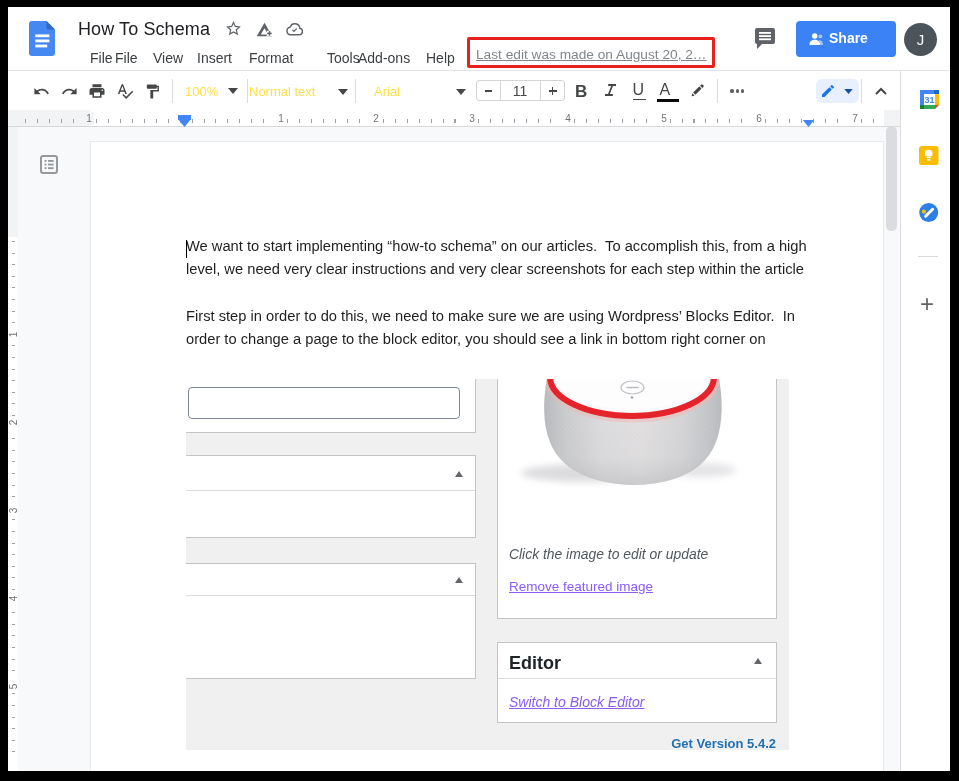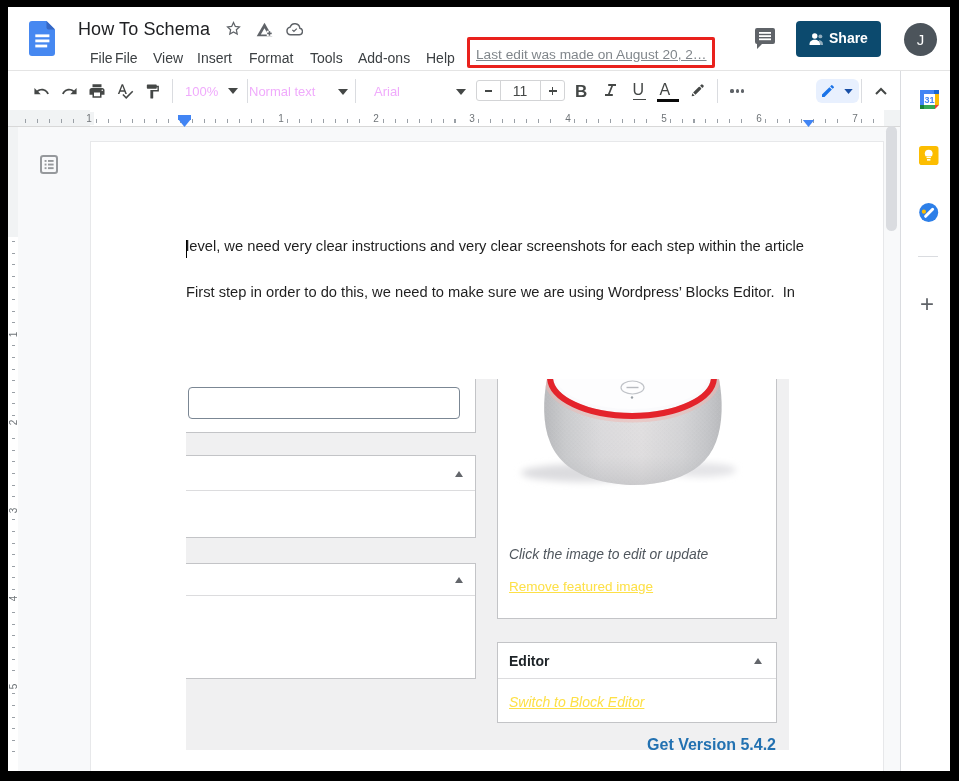--- a/index.html
+++ b/index.html
@@ -14,35 +14,35 @@
 #canvas{left:18px;top:127px;width:882px;height:644px;background:#f8f9fa;}
 #vruler{left:8px;top:127px;width:10px;height:644px;background:#f1f3f4;}
 #vrulerwhite{left:8px;top:237px;width:10px;height:534px;background:#fff;}
 #sidebar{left:900px;top:71px;width:50px;height:700px;background:#fff;border-left:1px solid #dadce0;box-sizing:border-box;}
 #page{left:90px;top:141px;width:794px;height:630px;background:#fff;border:1px solid #e7e8ea;border-bottom:none;box-sizing:border-box;}
 
 #title{left:78px;top:19px;font-size:18px;color:#202124;letter-spacing:.1px;}
 .menuitem{top:50px;font-size:14px;color:#3c4043;}
 #redbox{left:467px;top:37px;width:248px;height:31px;border:3.5px solid #e9211c;border-radius:2px;box-sizing:border-box;}
 #lastedit{left:476px;top:46.5px;font-size:13.7px;color:#80868b;text-decoration:underline;}
-#sharebtn{left:796px;top:21px;width:85px;height:36px;background:#0c4a6e;border-radius:4px;color:#fff;font-size:14px;font-weight:bold;}
+#sharebtn{left:796px;top:21px;width:100px;height:36px;background:#3b82f6;border-radius:4px;color:#fff;font-size:14px;font-weight:bold;}
 #sharetxt{left:33px;top:9px;}
 #avatar{left:904px;top:23px;width:33px;height:33px;border-radius:50%;background:#4c545b;color:#fff;font-size:15px;text-align:center;line-height:33px;}
 
 .tsep{top:79px;width:1px;height:24px;background:#dadce0;}
-.tbtxt{font-size:13px;color:#f0abfc;text-align:center;}
+.tbtxt{font-size:13px;color:#fde047;text-align:center;}
 #pencilbtn{left:816px;top:79px;width:43px;height:24px;background:#e8f0fe;border-radius:6px;}
 
 #doctext{left:186px;top:234.5px;width:640px;font-size:14.7px;line-height:23.45px;color:#1f1f1f;}
 #caret{left:185.5px;top:239.5px;width:1.6px;height:18px;background:#000;}
 
 #wpbg{left:186px;top:379px;width:603px;height:371px;background:#f0f0f1;}
 .wpanel{background:#fff;border:1px solid #c3c4c7;box-sizing:border-box;}
 .wtri{width:0;height:0;border-left:4px solid transparent;border-right:4px solid transparent;border-bottom:6.3px solid #63666b;}
-.wlink{color:#fde047;text-decoration:underline;font-size:14px;}
+.wlink{color:#8b5cf6;text-decoration:underline;font-size:14px;}
 
 #plusbtn{left:920px;top:290px;font-size:24px;color:#5f6368;font-weight:400;}
 #sbdivider{left:918px;top:256px;width:20px;height:1px;background:#dadce0;}
 #scrollthumb{left:886px;top:126px;width:11px;height:105px;background:#dadce0;border-radius:6px;}
 .rnum{top:112px;width:12px;height:13px;margin-left:-2px;background:#fff;font-size:10px;color:#6f7478;text-align:center;line-height:13px;}
 .vnum{left:7px;width:12px;height:9px;background:#fff;font-size:10px;color:#6f7478;text-align:center;line-height:9px;transform:rotate(-90deg);}
 </style>
 </head>
 <body>
 <div class="abs" id="hdr"></div>
@@ -75,21 +75,21 @@
   </svg>
 <svg class="abs" style="left:286px;top:23px" width="17" height="13" viewBox="0 0 24 18" fill="none" stroke="#5f6368" stroke-width="2">
     <path d="M6.5 16.5 a5.5 5.5 0 0 1 -.6 -10.9 a7 7 0 0 1 13.6 1.6 a4.7 4.7 0 0 1 -.9 9.3 z"></path>
     <path d="M9 9.5 l2.2 2.2 4 -4" stroke-width="1.8"></path>
   </svg>
 <div class="abs menuitem" style="left:90px">File</div>
 <div class="abs menuitem" style="left:115px">File</div>
 <div class="abs menuitem" style="left:153px">View</div>
 <div class="abs menuitem" style="left:197px">Insert</div>
 <div class="abs menuitem" style="left:249px">Format</div>
-<div class="abs menuitem" style="left:310px">Tools</div>
+<div class="abs menuitem" style="left:327px">Tools</div>
 <div class="abs menuitem" style="left:358px">Add-ons</div>
 <div class="abs menuitem" style="left:426px">Help</div>
 <div class="abs" id="redbox"></div>
 <div class="abs" id="lastedit">Last edit was made on August 20, 2…</div>
 <svg class="abs" style="left:755px;top:28px" width="20" height="21" viewBox="0 0 20 21">
     <path d="M2 0 h16 a2 2 0 0 1 2 2 v12 a2 2 0 0 1 -2 2 H7 l-5 5 v-5 a2 2 0 0 1 -2 -2 V2 a2 2 0 0 1 2 -2 z" fill="#5f6368"></path>
     <rect x="4" y="4" width="12" height="1.8" fill="#fff"></rect>
     <rect x="4" y="7.2" width="12" height="1.8" fill="#fff"></rect>
     <rect x="4" y="10.4" width="12" height="1.8" fill="#fff"></rect>
   </svg>
@@ -199,23 +199,25 @@
       <rect x="4.6" y="5" width="1.9" height="1.9"></rect>
       <rect x="8" y="5" width="5.6" height="1.9"></rect>
       <rect x="4.6" y="8.6" width="1.9" height="1.9"></rect>
       <rect x="8" y="8.6" width="5.6" height="1.9"></rect>
       <rect x="4.6" y="12.2" width="1.9" height="1.9"></rect>
       <rect x="8" y="12.2" width="5.6" height="1.9"></rect>
     </g>
   </svg>
 
 <div class="abs" id="doctext">
+<div>We want to start implementing “how-to schema” on our articles.&nbsp; To accomplish this, from a high</div>
 <div>level, we need very clear instructions and very clear screenshots for each step within the article</div>
 <div>&nbsp;</div>
 <div>First step in order to do this, we need to make sure we are using Wordpress’ Blocks Editor.&nbsp; In</div>
+<div>order to change a page to the block editor, you should see a link in bottom right corner on</div>
 </div>
 <div class="abs" id="caret"></div>
 
 <div class="abs" id="wpbg"></div>
 <div class="abs wpanel" style="left:186px;top:379px;width:290px;height:54px;border-left:none;border-top:none;"></div>
 <div class="abs" style="left:188px;top:386.5px;width:272px;height:32px;background:#fff;border:1.5px solid #7b8794;border-radius:4px;box-sizing:border-box;"></div>
 <div class="abs wpanel" style="left:186px;top:455px;width:290px;height:83px;border-left:none;"></div>
 <div class="abs" style="left:186px;top:490px;width:289px;height:1px;background:#dcdcde;"></div>
 <div class="abs wtri" style="left:455px;top:470.8px"></div>
 <div class="abs wpanel" style="left:186px;top:563px;width:290px;height:116px;border-left:none;"></div>
@@ -264,24 +266,24 @@
   <ellipse cx="135.5" cy="8.5" rx="11.5" ry="6.5" fill="none" stroke="#c0c3c8" stroke-width="1.2"></ellipse>
   <rect x="129.5" y="7.8" width="12" height="1.4" fill="#b7babf"></rect>
   <circle cx="135" cy="18.5" r="1.2" fill="#9aa0a6"></circle>
 </svg>
 </div>
 <div class="abs" style="left:509px;top:546px;font-size:13.9px;font-style:italic;color:#50575e;text-align:center;">Click the image to edit or update</div>
 <div class="abs wlink" style="left:509px;top:579px;font-size:13.5px;">Remove featured image</div>
 
 <div class="abs wpanel" style="left:496.5px;top:641.5px;width:280px;height:81px;"></div>
 <div class="abs" style="left:497.5px;top:677.5px;width:278px;height:1px;background:#dcdcde;"></div>
-<div class="abs" style="left:509px;top:652.5px;font-size:14px;font-weight:bold;color:#1d2327;">Editor</div>
+<div class="abs" style="left:509px;top:652.5px;font-size:18px;font-weight:bold;color:#1d2327;">Editor</div>
 <div class="abs wtri" style="left:753.5px;top:658.3px"></div>
 <div class="abs wlink" style="left:509px;top:693.5px;font-style:italic;">Switch to Block Editor</div>
-<div class="abs" style="right:183px;top:736px;font-size:16px;font-weight:bold;color:#2271b1;">Get Version 5.4.2</div>
+<div class="abs" style="right:183px;top:736px;font-size:13px;font-weight:bold;color:#2271b1;">Get Version 5.4.2</div>
 
 <svg class="abs" style="left:919.5px;top:90px" width="19" height="19" viewBox="0 0 19 19">
 <rect x="0" y="0" width="19" height="4" fill="#4285f4"></rect>
     <rect x="14" y="0" width="5" height="4" fill="#1967d2"></rect>
 <rect x="0" y="0" width="4" height="15" fill="#4285f4"></rect>
 <rect x="15" y="4" width="4" height="11" fill="#fbbc04"></rect>
 <rect x="0" y="15" width="4" height="4" fill="#188038"></rect>
     <rect x="4" y="15" width="11" height="4" fill="#34a853"></rect>
 <path d="M15 15 h4 l-4 4 z" fill="#ea4335"></path>
 <rect x="4" y="4" width="11" height="11" fill="#fff"></rect>

